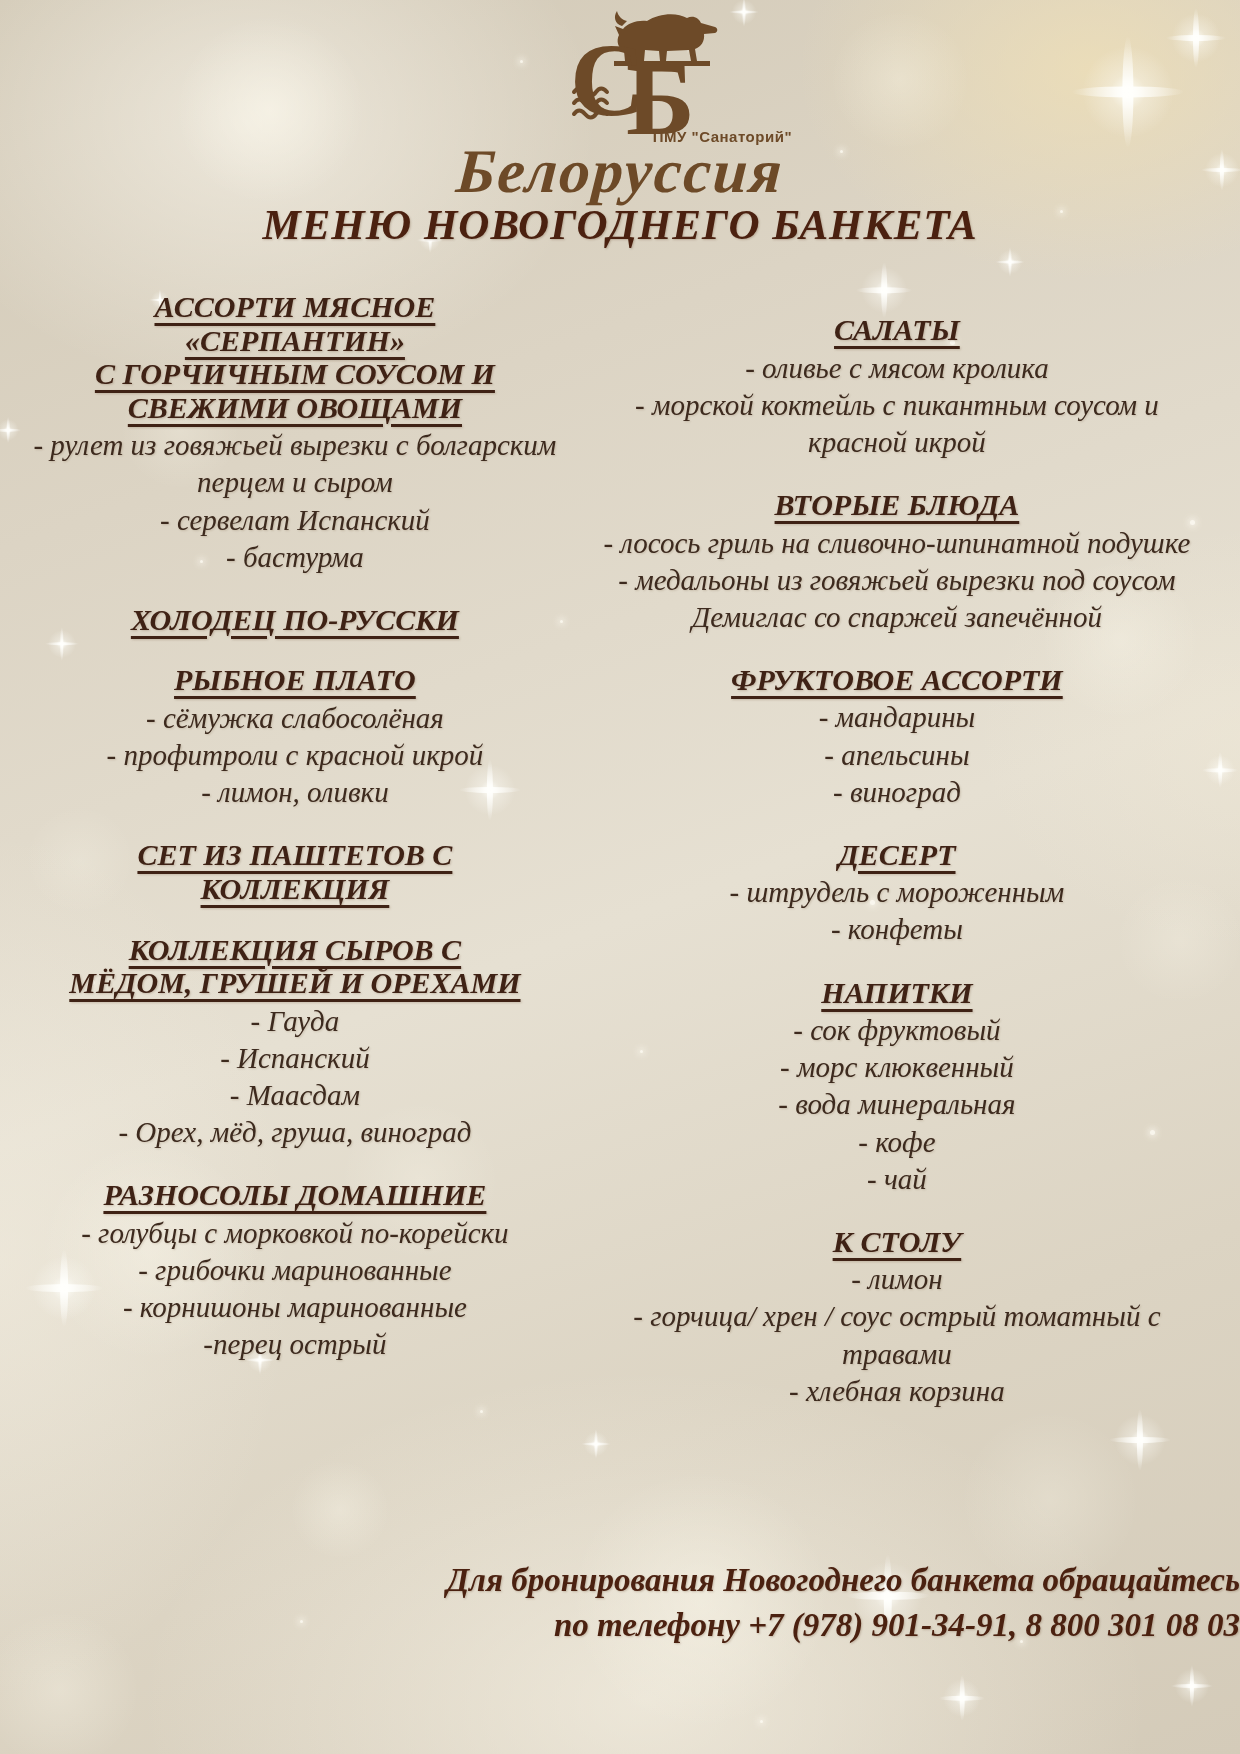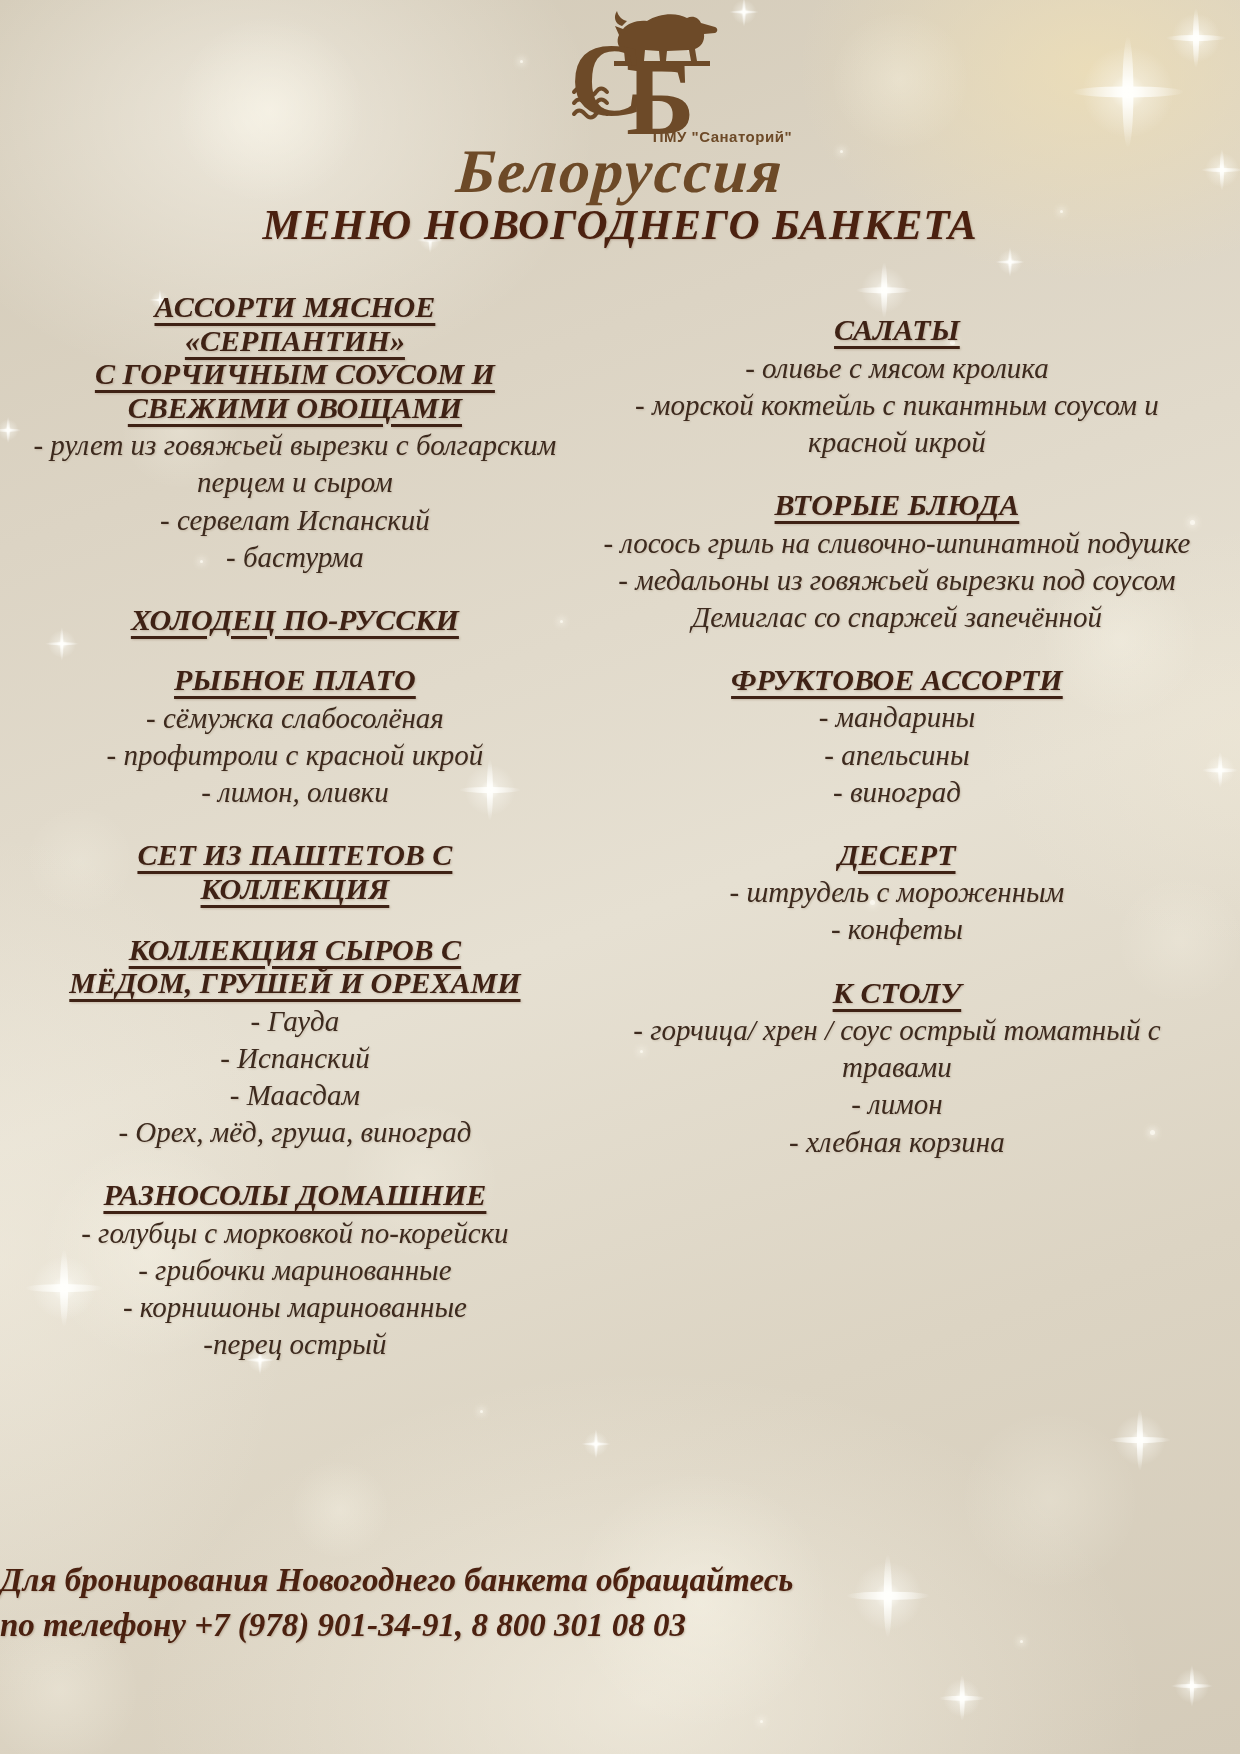--- a/index.html
+++ b/index.html
@@ -64,21 +64,21 @@
     text-shadow:1px 1px 2px rgba(90,60,30,.22);
   }
   .menu-item{
     margin:0;font-size:29px;line-height:1.28;
     color:var(--text,#3d2a1e);
     text-shadow:1px 1px 2px rgba(90,60,30,.18);
   }
 
   
   .footer{
-    position:absolute;top:1558px;left:0;width:100%;text-align:left;
+    position:absolute;top:1558px;left:0;width:100%;text-align:right;
     font-size:33px;font-weight:bold;font-style:italic;line-height:1.35;
     color:var(--title,#4b2110);text-shadow:1px 1px 2px rgba(90,60,30,.25);
   }
 </style>
 </head>
 <body>
 
 <div class="page">
 
   <div id="decor">
@@ -212,23 +212,31 @@
           <p class="menu-item">- мандарины</p>
           <p class="menu-item">- апельсины</p>
           <p class="menu-item">- виноград</p>
         </section>
         <section class="menu-section">
           <h2 class="section-heading">ДЕСЕРТ</h2>
           <p class="menu-item">- штрудель с мороженным</p>
           <p class="menu-item">- конфеты</p>
         </section>
         <section class="menu-section">
+          <h2 class="section-heading">НАПИТКИ</h2>
+          <p class="menu-item">- сок фруктовый</p>
+          <p class="menu-item">- морс клюквенный</p>
+          <p class="menu-item">- вода минеральная</p>
+          <p class="menu-item">- кофе</p>
+          <p class="menu-item">- чай</p>
+        </section>
+        <section class="menu-section">
           <h2 class="section-heading">К СТОЛУ</h2>
+          <p class="menu-item">- лимон</p>
           <p class="menu-item">- горчица/ хрен / соус острый томатный с травами</p>
-          <p class="menu-item">- лимон</p>
           <p class="menu-item">- хлебная корзина</p>
         </section>
       </div>
   </div>
 
   <div class="footer">
     <div>Для бронирования Новогоднего банкета обращайтесь</div>
     <div>по телефону +7 (978) 901-34-91, 8 800 301 08 03</div>
   </div>
 

